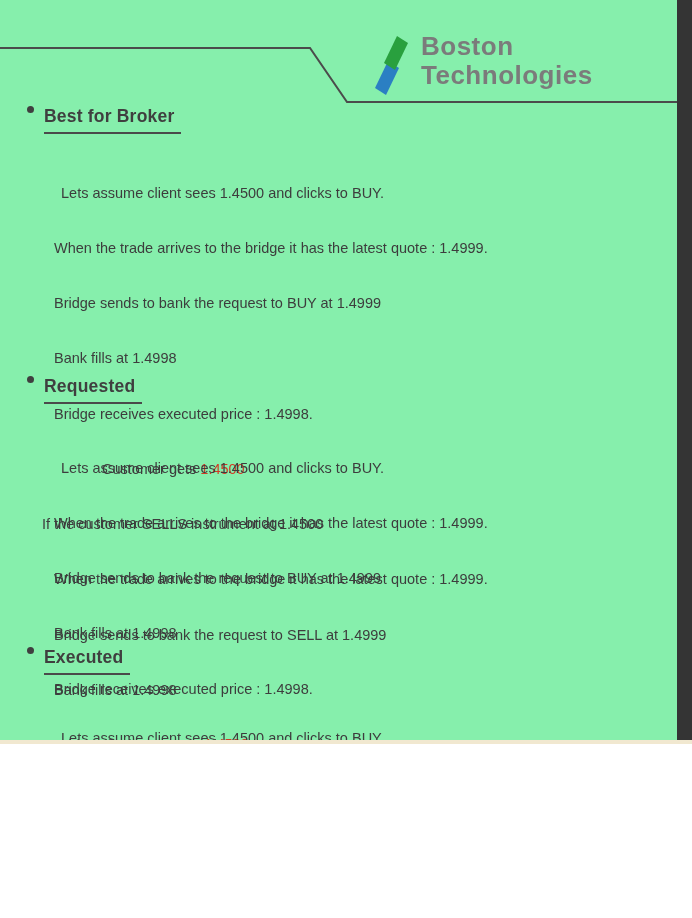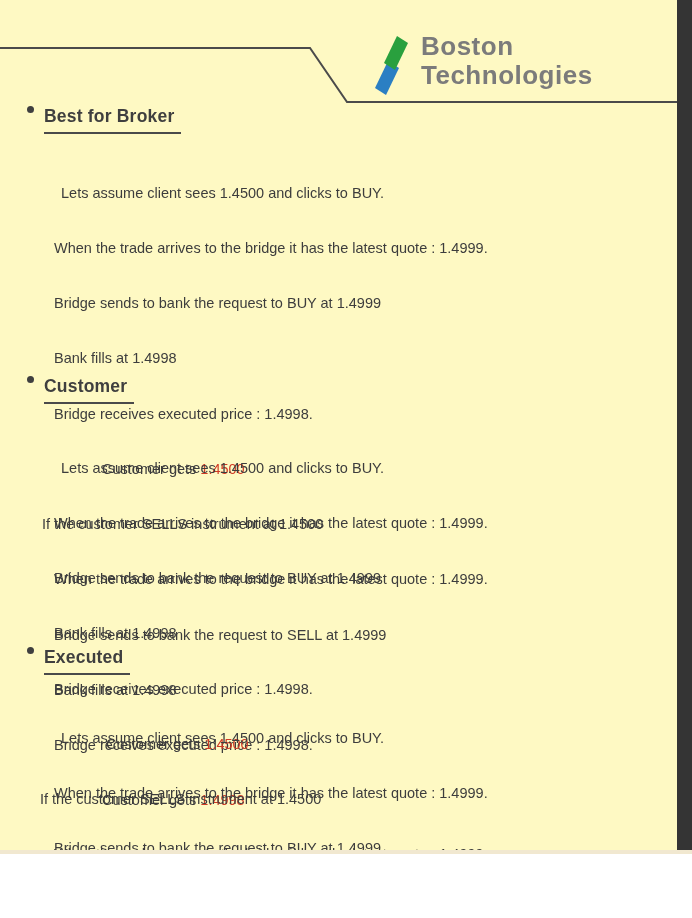--- a/index.html
+++ b/index.html
@@ -1,19 +1,19 @@
 <!DOCTYPE html>
 <html><head>
 <meta charset="utf-8">
 <style>
   html,body{margin:0;padding:0;background:#ffffff;}
   #page{
     position:relative;
-    width:692px;height:854px;
-    background:#fef9c3;
+    width:692px;height:744px;
+    background:#86efac;
     overflow:hidden;
     font-family:"Liberation Sans","DejaVu Sans",sans-serif;
     color:#3d3d3d;
   }
   
   .right-bar{
     position:absolute;top:0;right:0;width:15px;height:918px;
     background:#343434;
   }
   
@@ -97,21 +97,21 @@
     <div class="lead" style="padding-left:42px">If the customer SELLS instrument at 1.4500</div>
     <div class="step">When the trade arrives to the bridge it has the latest quote : 1.4999.</div>
     <div class="step">Bridge sends to bank the request to SELL at 1.4999</div>
     <div class="step">Bank fills at 1.4998</div>
     <div class="step">Bridge receives executed price : 1.4998.</div>
     <div class="result"><span>Customer gets</span> <span class="red">1.4998</span></div>
   </div>
 
   <div class="section-heading" style="top:376px">
     <span class="bullet"></span>
-    <span class="section-title">Customer</span>
+    <span class="section-title">Requested</span>
   </div>
   <div class="section-body" style="top:422px">
     <div class="lead">Lets assume client sees 1.4500 and clicks to BUY.</div>
     <div class="step">When the trade arrives to the bridge it has the latest quote : 1.4999.</div>
     <div class="step">Bridge sends to bank the request to BUY at 1.4999</div>
     <div class="step">Bank fills at 1.4998</div>
     <div class="step">Bridge receives executed price : 1.4998.</div>
     <div class="result" style="padding-left:106px"><span>Customer gets</span> <span class="red">1.4500</span></div>
     <div class="lead" style="padding-left:40px">If the customer SELLS instrument at 1.4500</div>
     <div class="step">When the trade arrives to the bridge it has the latest quote : 1.4999.</div>

